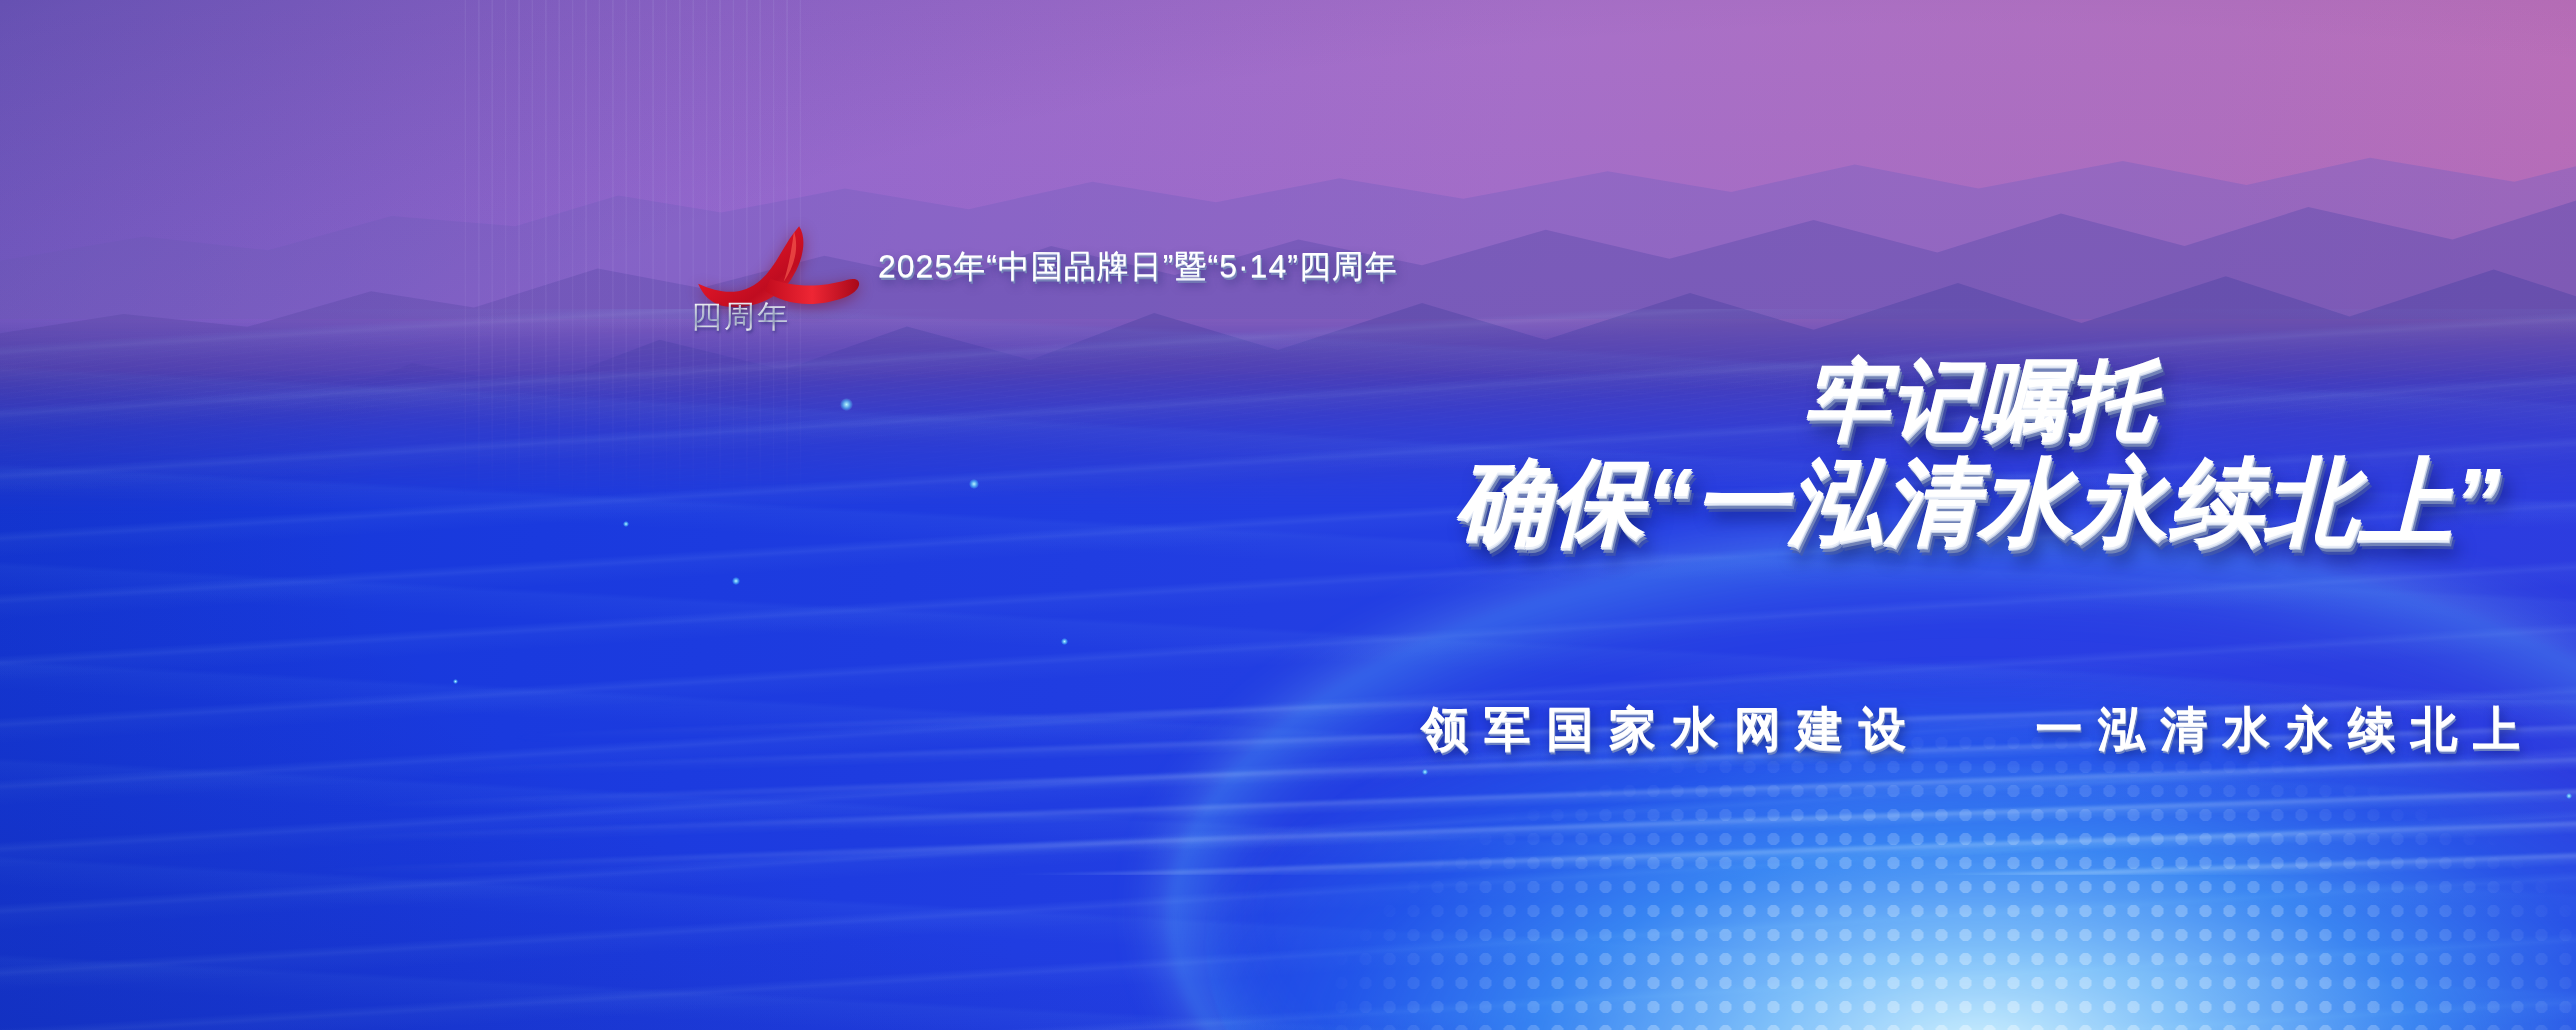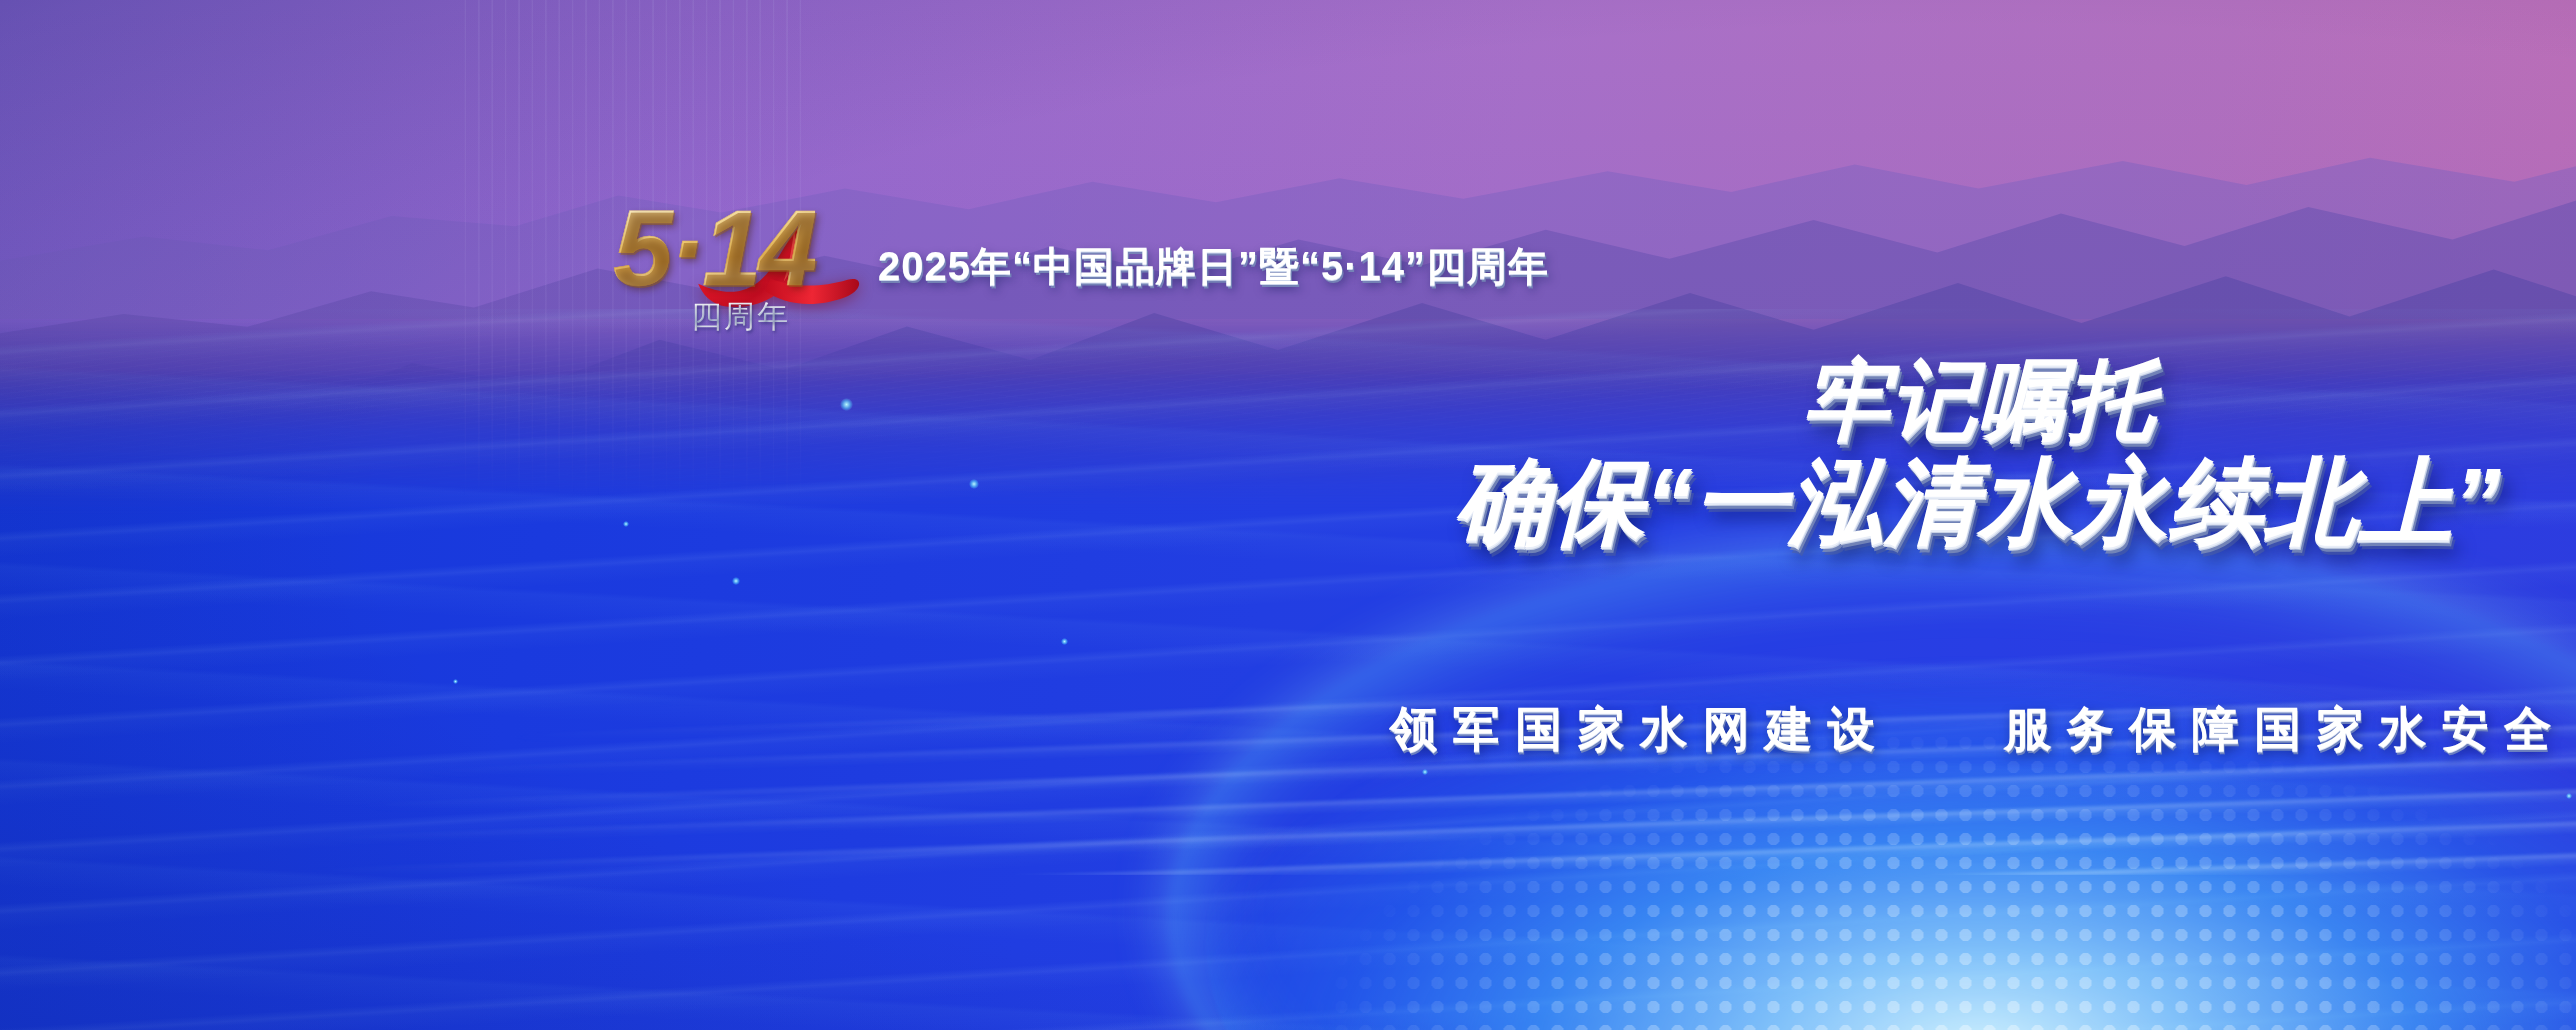--- a/index.html
+++ b/index.html
@@ -233,22 +233,22 @@
     font-weight:normal;
     letter-spacing:2.1px;
     background:linear-gradient(178deg,#ffffff 8%,#eef3fb 34%,#c3cfe2 60%,#ffffff 82%);
     -webkit-background-clip:text; background-clip:text;
     color:transparent;
     text-shadow:1px 1.5px 3.1px rgba(20,30,90,.5);
     white-space:nowrap;
   }
 
   .event-title {
-    font-size:40px; line-height:1;
-    font-weight:bold;
+    font-size:32px; line-height:1;
+    font-weight:normal;
     color:#ffffff;
     letter-spacing:1px;
     white-space:nowrap;
     text-shadow:
       0 1px 0 #cdd8ec,
       1.5px 2.6px 0 rgba(120,140,185,.85),
       3.1px 5.2px 9.3px rgba(10,20,80,.55);
     padding-bottom:4.1px;
   }
 
@@ -370,33 +370,32 @@
                 <stop offset="100%" stop-color="#a8081a"></stop>
               </linearGradient>
             </defs>
             <path d="M10,128 C58,150 98,150 132,120 C162,94 176,50 206,16
                      C222,40 214,84 190,120 C164,158 110,182 54,170 C34,165 18,148 10,128 Z" fill="url(#rg1)"></path>
             <path d="M150,118 C190,132 240,138 300,120 C330,112 330,138 300,152
                      C236,178 176,168 140,142 Z" fill="url(#rg2)"></path>
             <path d="M196,26 C206,56 198,94 176,124 C186,94 192,58 196,26 Z" fill="#ff6a5a" opacity=".55"></path>
           </svg>
         </div>
-        <div class="anniv-num">5·14</div>
         <div class="anniv-sub">四周年</div>
       </div>
 
       <div class="event-title">2025年“中国品牌日”暨“5·14”四周年</div>
     </div>
 
     <div class="headline">
       <span class="hl-line hl-1">牢记嘱托</span>
       <span class="hl-line hl-2">确保“一泓清水永续北上”</span>
     </div>
 
     <div class="tagline">
       <span>领军国家水网建设</span>
       <span class="tag-gap"></span>
-      <span>服务保障国家水安全</span>
+      <span>一泓清水永续北上</span>
     </div>
 
   </div>
 </div>
 
 
 </body></html>

